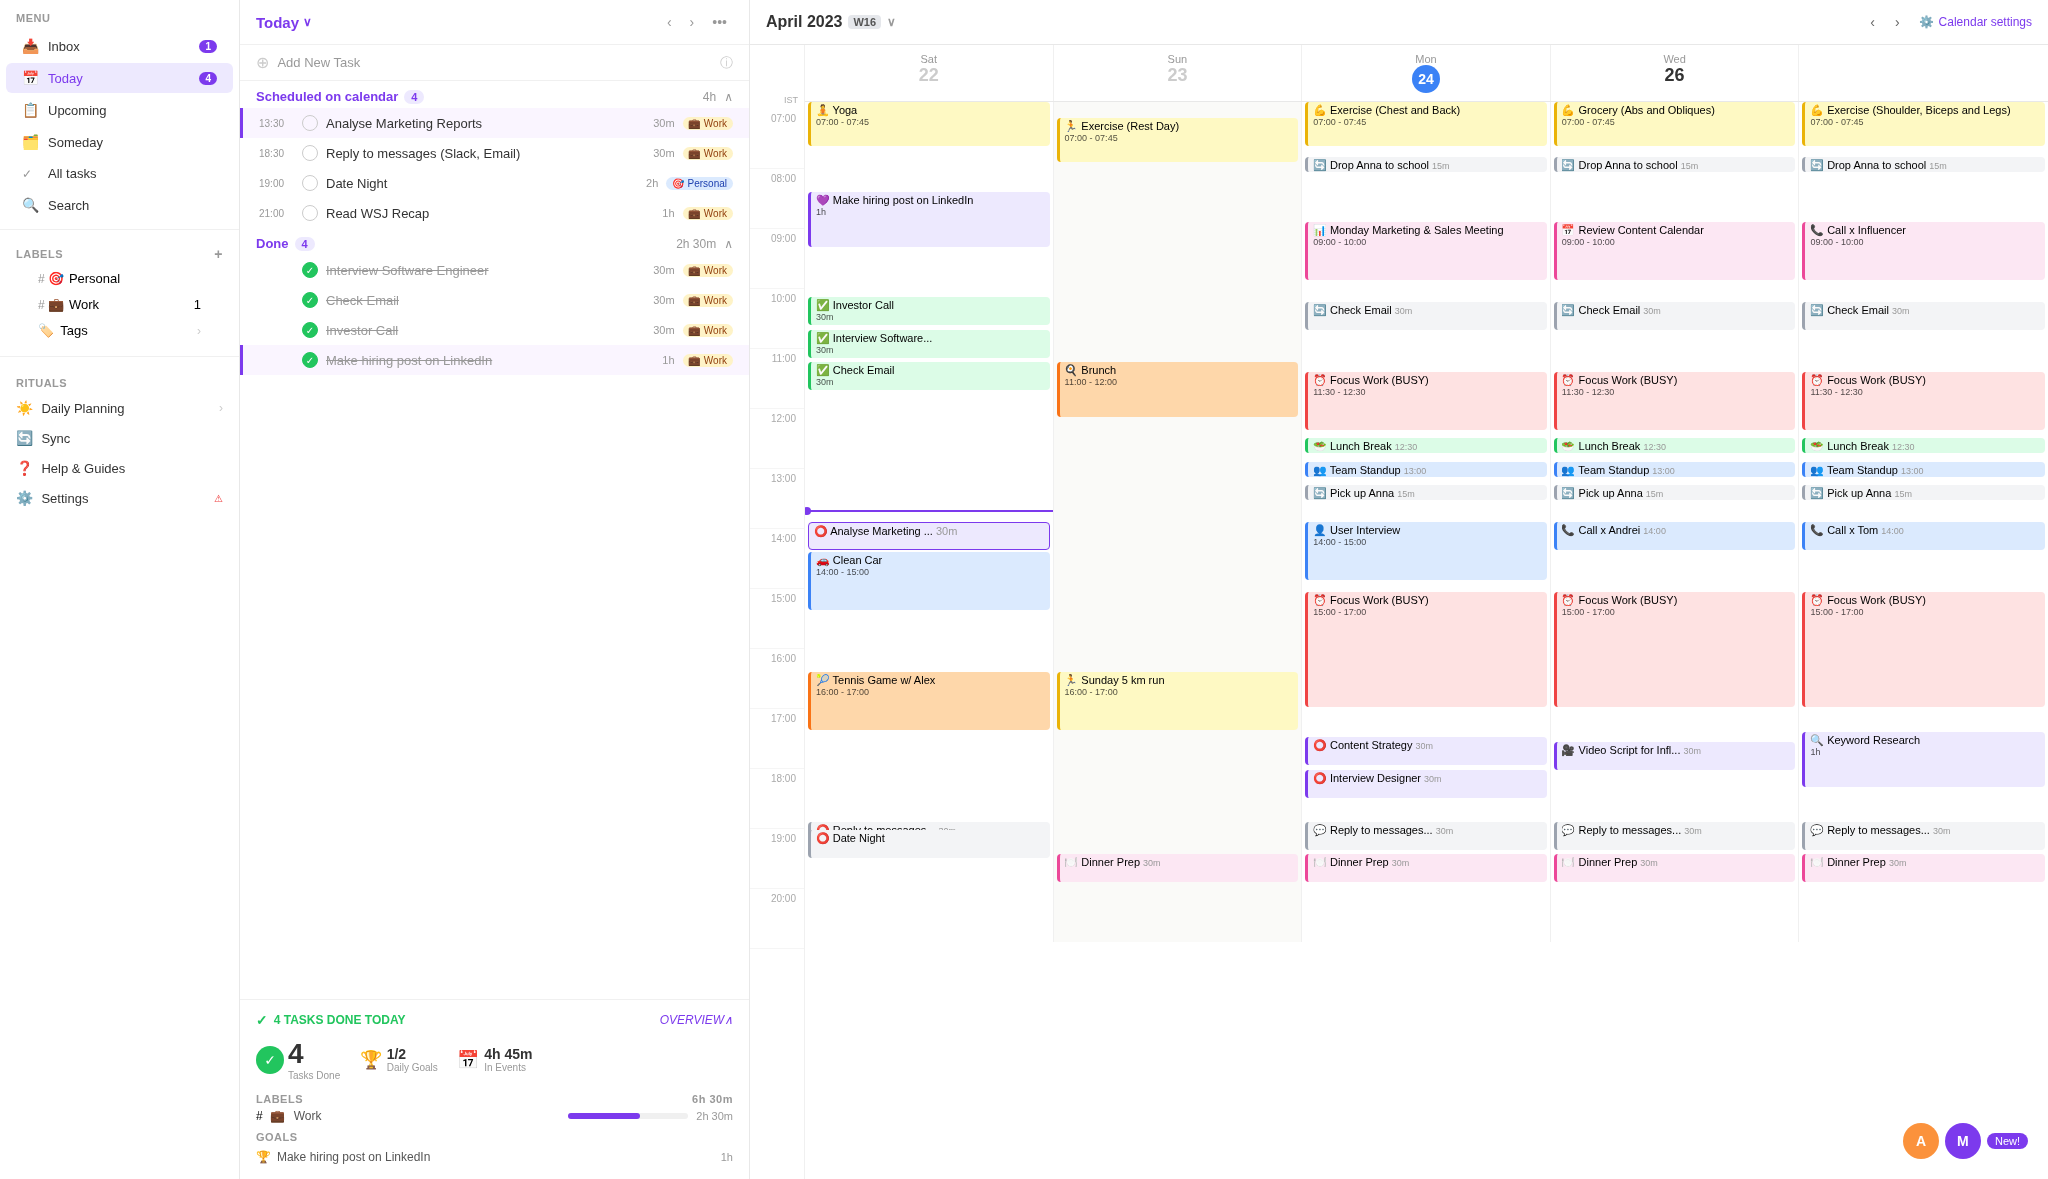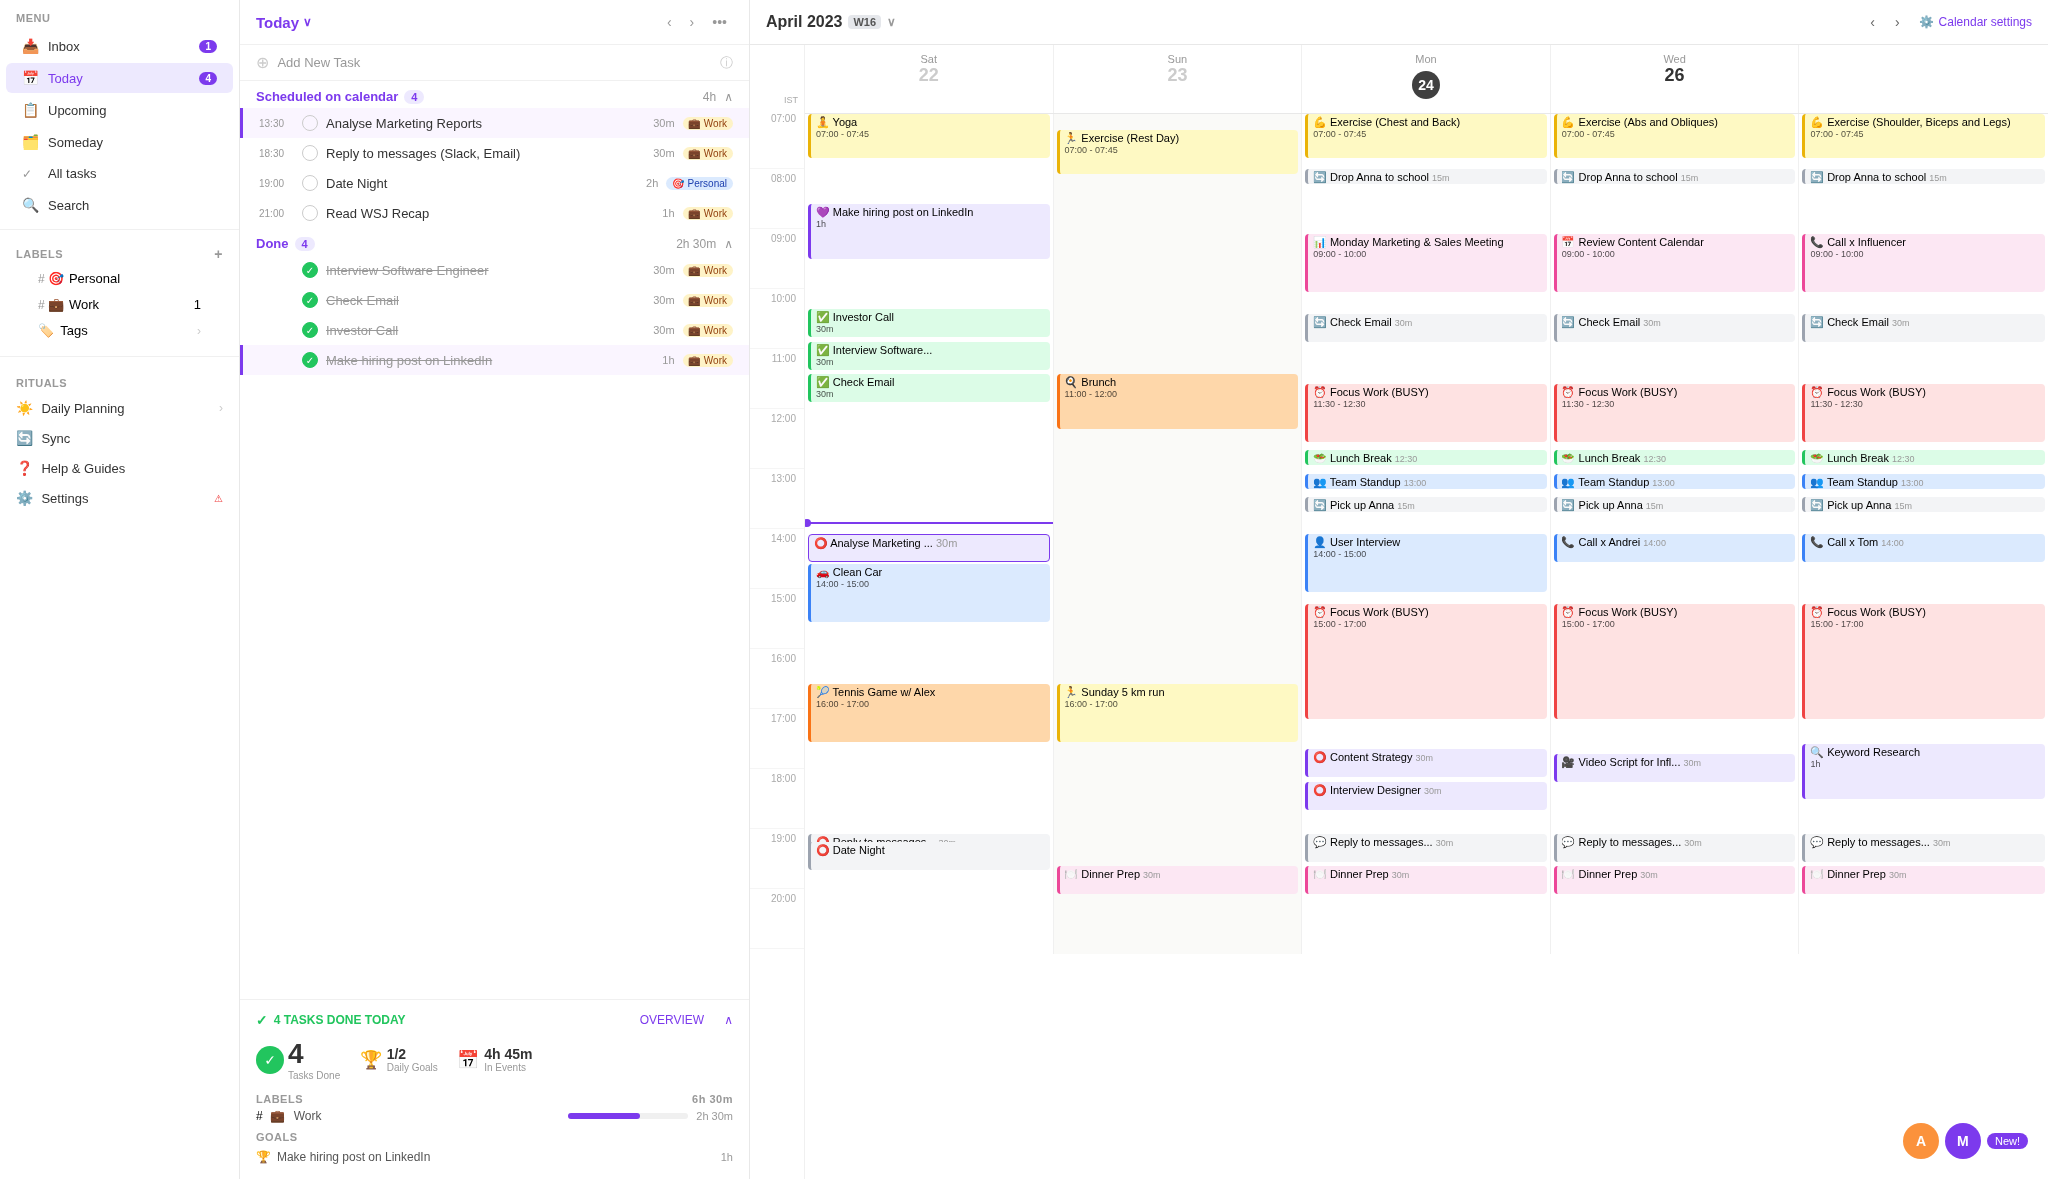--- a/index.html
+++ b/index.html
@@ -300,21 +300,21 @@
       <span class="task-tag tag-work">💼 Work</span>
     </div>
   </div>
 
   <div class="summary-panel">
     <div class="summary-header">
       <div class="summary-done-label">
         <span style="color:#22c55e; font-size:14px;">✓</span>
         <span>4 TASKS DONE TODAY</span>
       </div>
-      <div style="display:flex; align-items:flex-start; gap:20px;">
+      <div style="display:flex; align-items:flex-start; gap:0;font-style:italic;">
         <span style="color:#7c3aed; font-size:12px; cursor:pointer;">OVERVIEW</span>
         <span style="color:#7c3aed; font-size:12px;">∧</span>
       </div>
     </div>
 
     <div class="summary-stats">
       <div class="stat-item">
         <div style="display:flex; align-items:center; gap:4px;">
           <span style="background:#22c55e; color:white; border-radius:50%; width:28px; height:28px; display:flex; align-items:center; justify-content:center; font-size:14px;">✓</span>
           <div>
@@ -413,21 +413,21 @@
         <div class="day-header past">
           <div class="day-name">Sat</div>
           <div class="day-num">22</div>
         </div>
         <div class="day-header past">
           <div class="day-name">Sun</div>
           <div class="day-num">23</div>
         </div>
         <div class="day-header today">
           <div class="day-name">Mon</div>
-          <div class="day-num" style="background:#404040; color:white; border-radius:50%; width:28px; height:28px; display:flex; align-items:center; justify-content:center; margin:6px auto; font-size:14px;">24</div>
+          <div class="day-num" style="background:#3b82f6; color:white; border-radius:50%; width:28px; height:28px; display:flex; align-items:center; justify-content:center; margin:0 auto; font-size:14px;">24</div>
         </div>
         <div class="day-header">
           <div class="day-name">Wed</div>
           <div class="day-num">26</div>
         </div>
       </div>
 
       <div class="days-body">
 
         <div class="day-col" style="position:relative; height:840px;">
@@ -568,21 +568,21 @@
           </div>
 
           <div class="ev-abs event-pink" style="top:752px; height:28px;">
             <div class="ev-title">🍽️ Dinner Prep <span style="color:#999; font-size:9px;">30m</span></div>
           </div>
         </div>
 
         <div class="day-col" style="position:relative; height:840px;">
 
           <div class="ev-abs event-yellow" style="top:0px; height:44px;">
-            <div class="ev-title">💪 Exercise (Abs and Obliques)</div>
+            <div class="ev-title">💪 Grocery (Abs and Obliques)</div>
             <div class="ev-time">07:00 - 07:45</div>
           </div>
 
           <div class="ev-abs event-gray" style="top:55px; height:15px;">
             <div class="ev-title">🔄 Drop Anna to school <span style="color:#999; font-size:9px;">15m</span></div>
           </div>
 
           <div class="ev-abs event-pink" style="top:120px; height:58px;">
             <div class="ev-title">📅 Review Content Calendar</div>
             <div class="ev-time">09:00 - 10:00</div>

